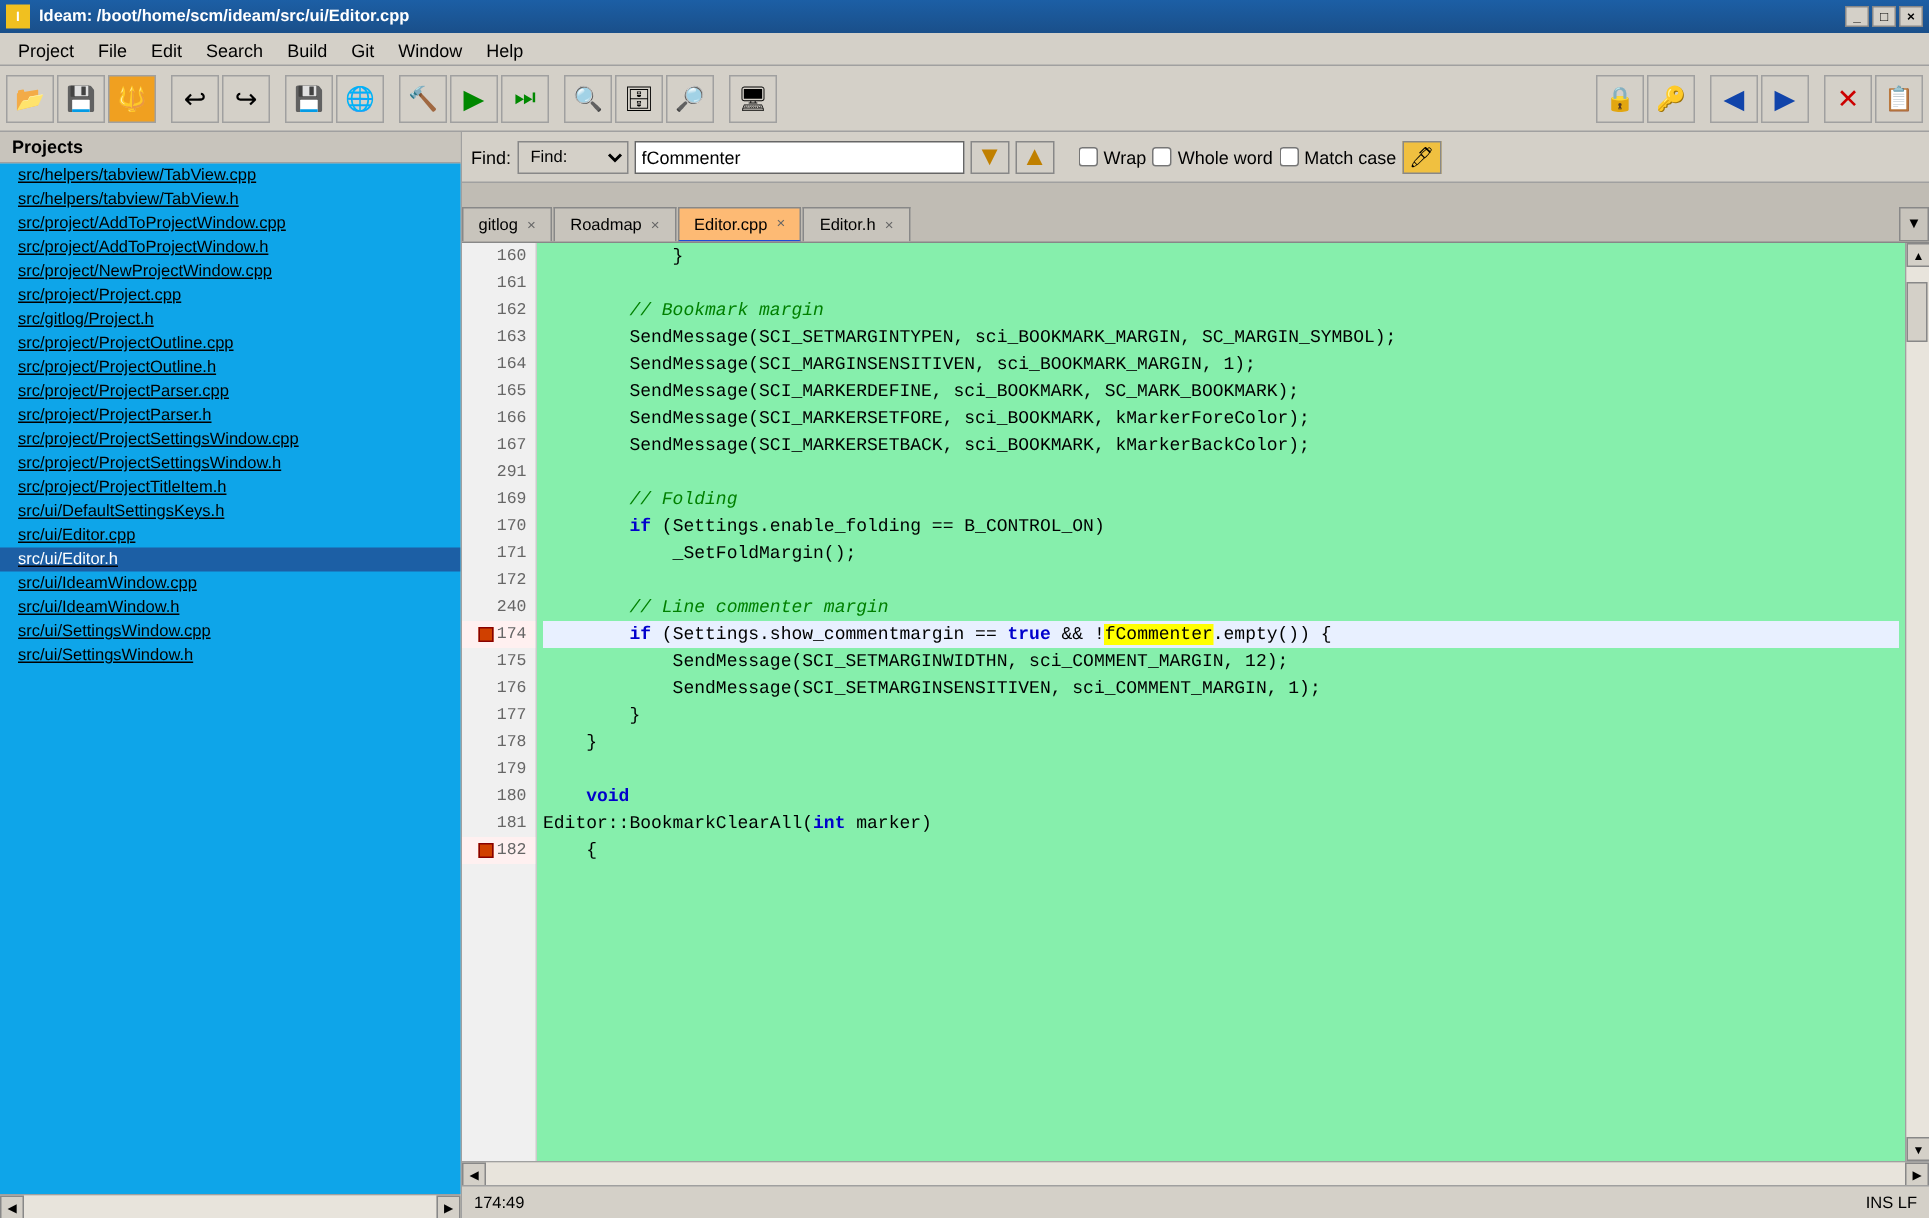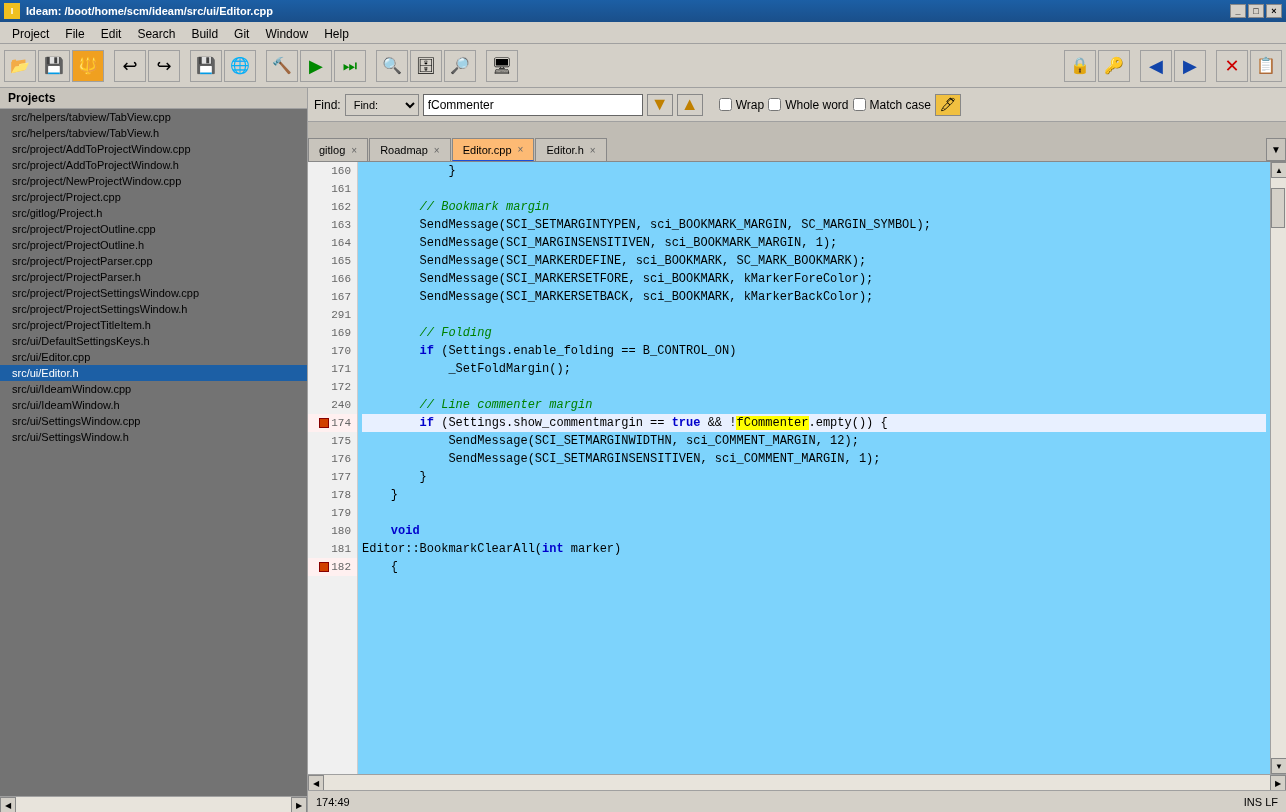--- a/index.html
+++ b/index.html
@@ -84,21 +84,22 @@
     #sidebar-header {
       background: #c8c4bc;
       padding: 3px 8px;
       font-weight: bold;
       border-bottom: 1px solid #a0a0a0;
       font-size: 12px;
     }
     #sidebar-list {
       flex: 1;
       overflow-y: auto;
-      background: #737373;
+      background: #0ea5e9;
+      text-decoration: underline;
     }
     .sidebar-item {
       padding: 2px 12px;
       cursor: pointer;
       font-size: 11px;
       border-bottom: none;
       white-space: nowrap;
     }
     .sidebar-item.selected { background: #1c5fa5; color: #fff; }
     
@@ -186,21 +187,21 @@
       border: 1px solid #888;
       display: flex; align-items: center; justify-content: center;
       cursor: pointer;
       font-size: 10px;
       margin-left: auto;
     }
     
     
     #code-area {
       flex: 1;
-      background: #7dd3fc;
+      background: #86efac;
       overflow: hidden;
       display: flex;
       position: relative;
     }
     #line-numbers {
       width: 50px;
       background: #f0f0f0;
       border-right: 1px solid #ccc;
       padding: 0;
       font-family: 'Courier New', monospace;

